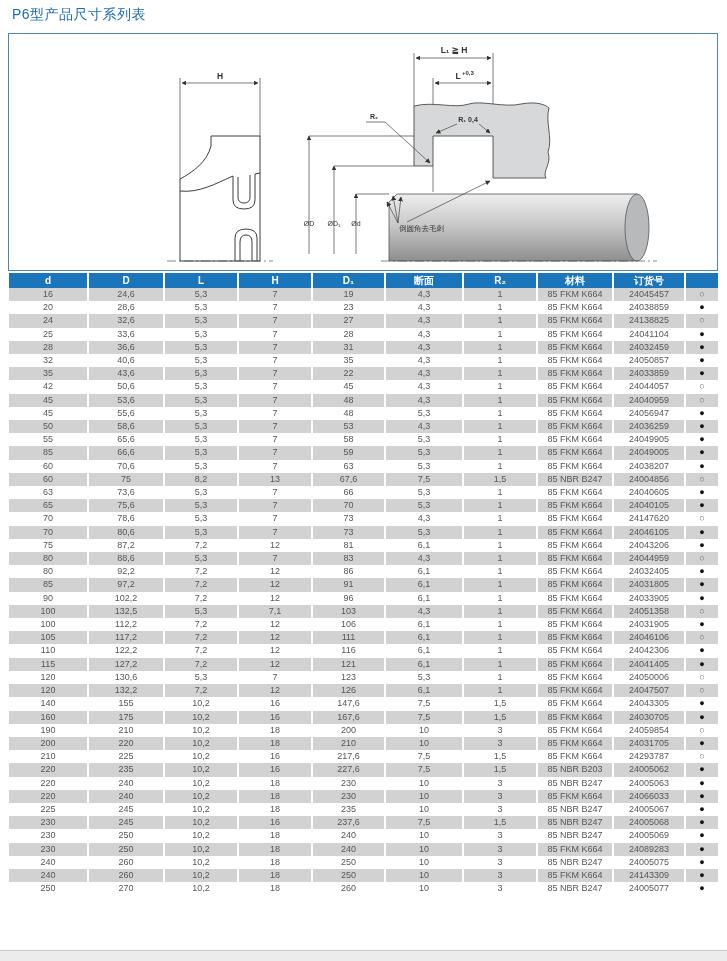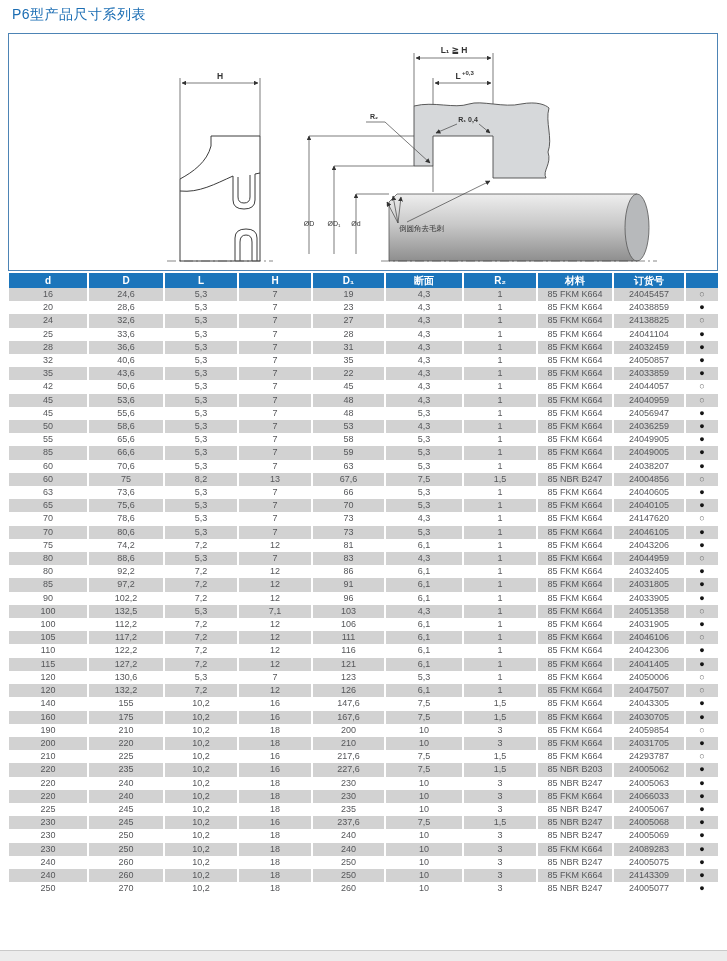--- a/index.html
+++ b/index.html
@@ -383,21 +383,21 @@
         <td>7</td>
         <td>73</td>
         <td>5,3</td>
         <td>1</td>
         <td>85 FKM K664</td>
         <td>24046105</td>
         <td class="ind filled">●</td>
       </tr>
       <tr>
         <td>75</td>
-        <td>74,2</td>
+        <td>87,2</td>
         <td>7,2</td>
         <td>12</td>
         <td>81</td>
         <td>6,1</td>
         <td>1</td>
         <td>85 FKM K664</td>
         <td>24043206</td>
         <td class="ind filled">●</td>
       </tr>
       <tr>

